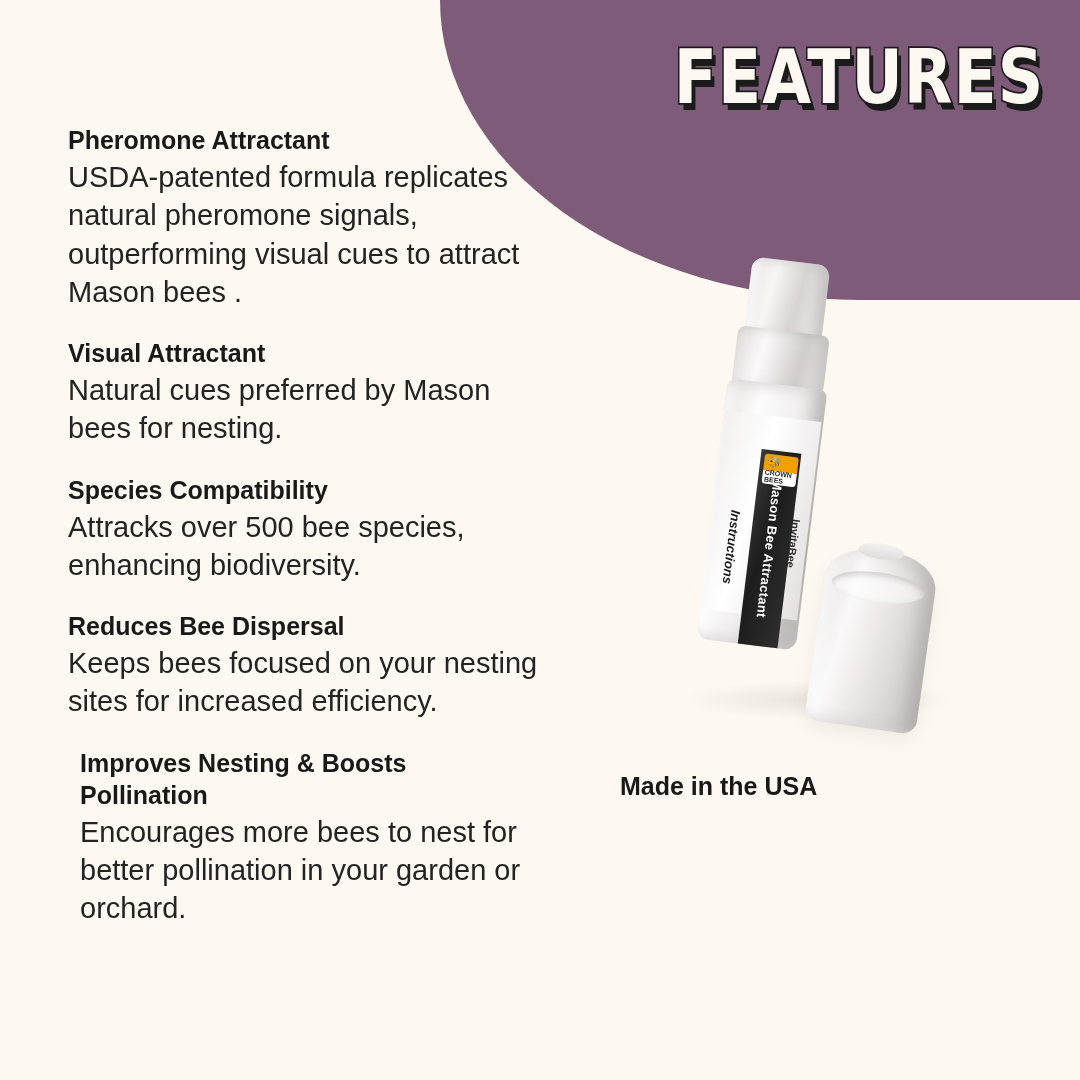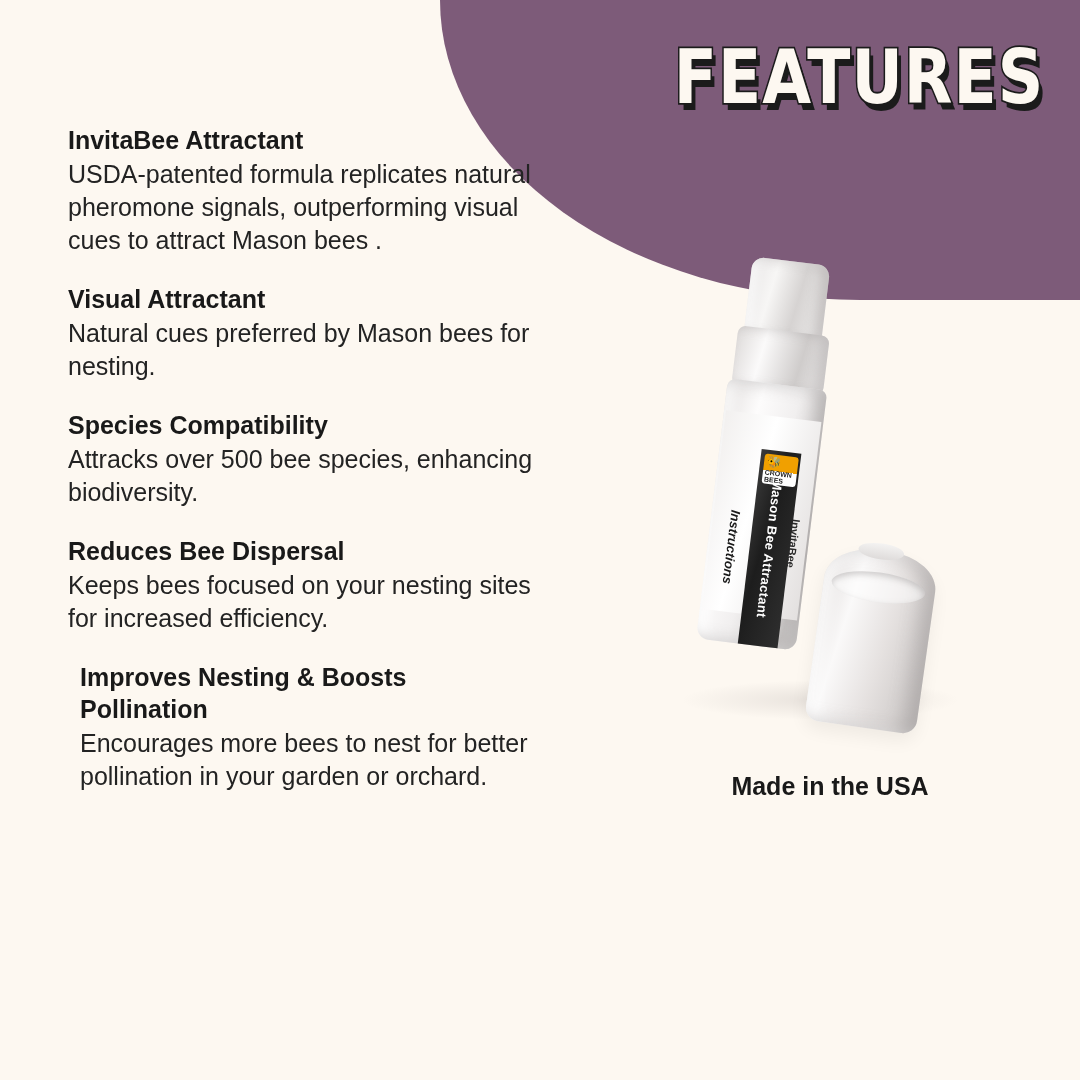--- a/index.html
+++ b/index.html
@@ -55,41 +55,40 @@
   }
   .feature:last-child { margin-bottom: 0; margin-left: 12px; }
   .feature-title {
     font-size: 25px;
     font-weight: bold;
     color: #191919;
     line-height: 1.28;
     margin: 0 0 2px 0;
   }
   .feature-body {
-    font-size: 25px;
+    font-size: 29px;
     color: #232323;
     line-height: 1.32;
     margin: 0;
     font-weight: 400;
   }
 
   
   .usa-block {
     position: absolute;
     left: 620px;
     top: 770px;
     width: 420px;
   }
   .usa-title {
     font-size: 25px;
     font-weight: bold;
     color: #191919;
     margin: 0 0 2px 0;
     line-height: 1.3;
-    text-align: center;
   }
   .usa-body {
     font-size: 25px;
     color: #232323;
     line-height: 1.32;
     margin: 0;
   }
 
   
   .product {
@@ -267,21 +266,21 @@
 </style>
 </head>
 <body>
 
 <div class="header-shape"></div>
 <div class="features-title">FEATURES</div>
 
 <div class="features-col">
 
   <div class="feature">
-    <p class="feature-title">InvitaBee Attractant</p>
+    <p class="feature-title">Pheromone Attractant</p>
     <p class="feature-body">USDA-patented formula replicates natural pheromone signals, outperforming visual cues to attract Mason bees .</p>
   </div>
 
   <div class="feature">
     <p class="feature-title">Visual Attractant</p>
     <p class="feature-body">Natural cues preferred by Mason bees for nesting.</p>
   </div>
 
   <div class="feature">
     <p class="feature-title">Species Compatibility</p>

